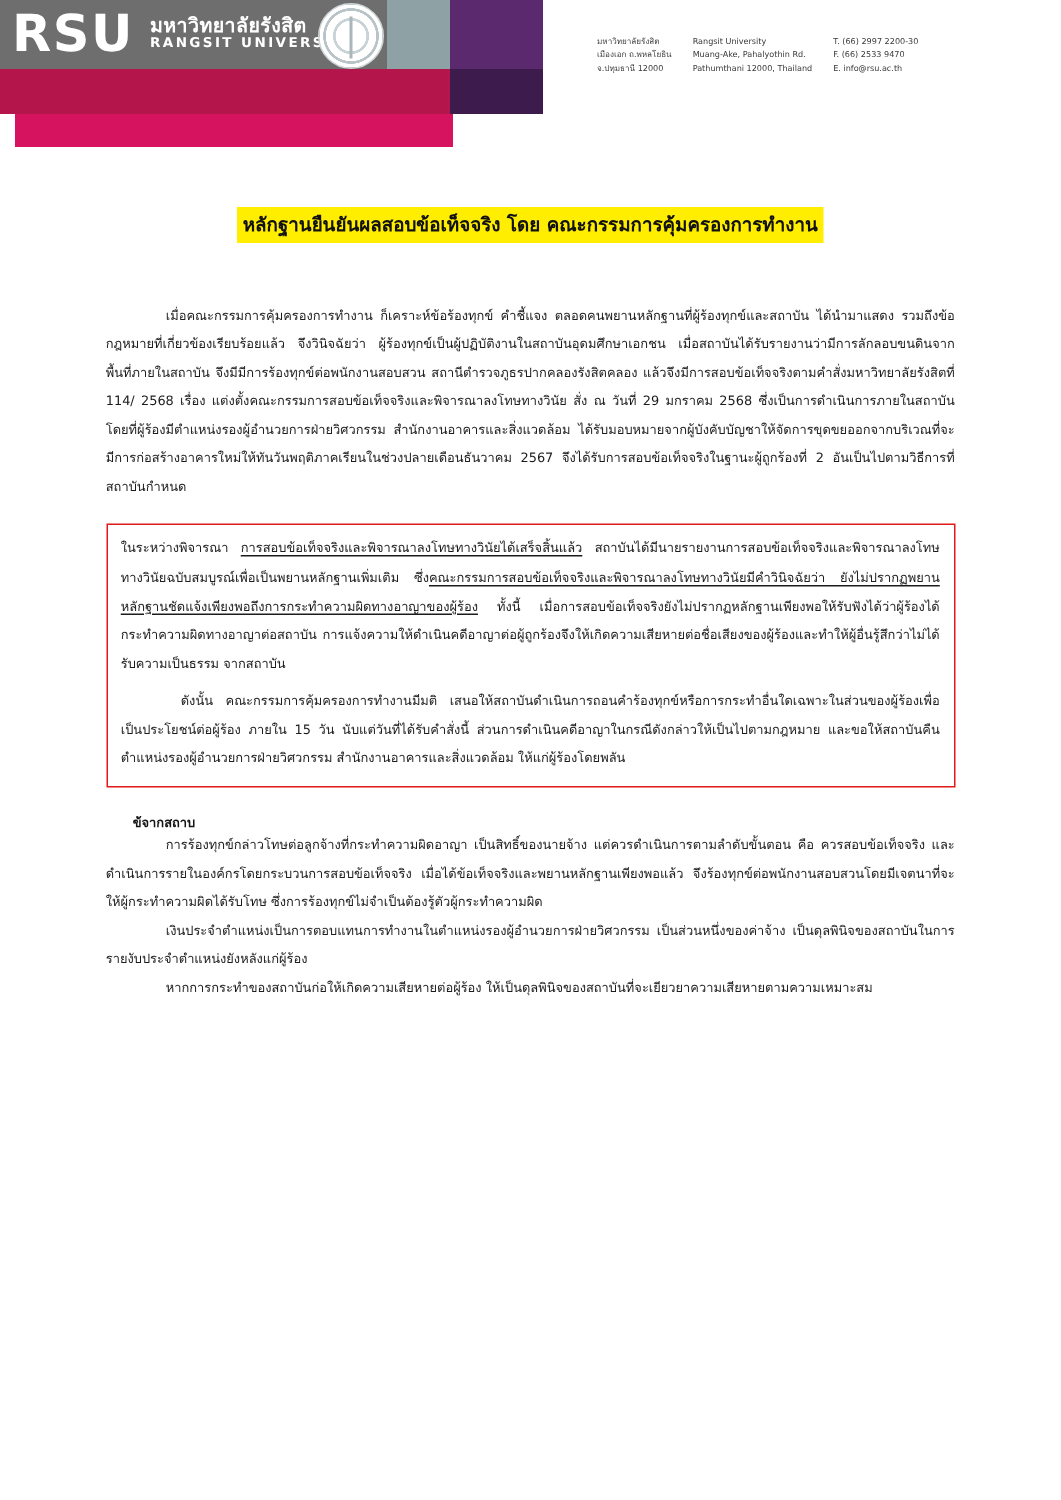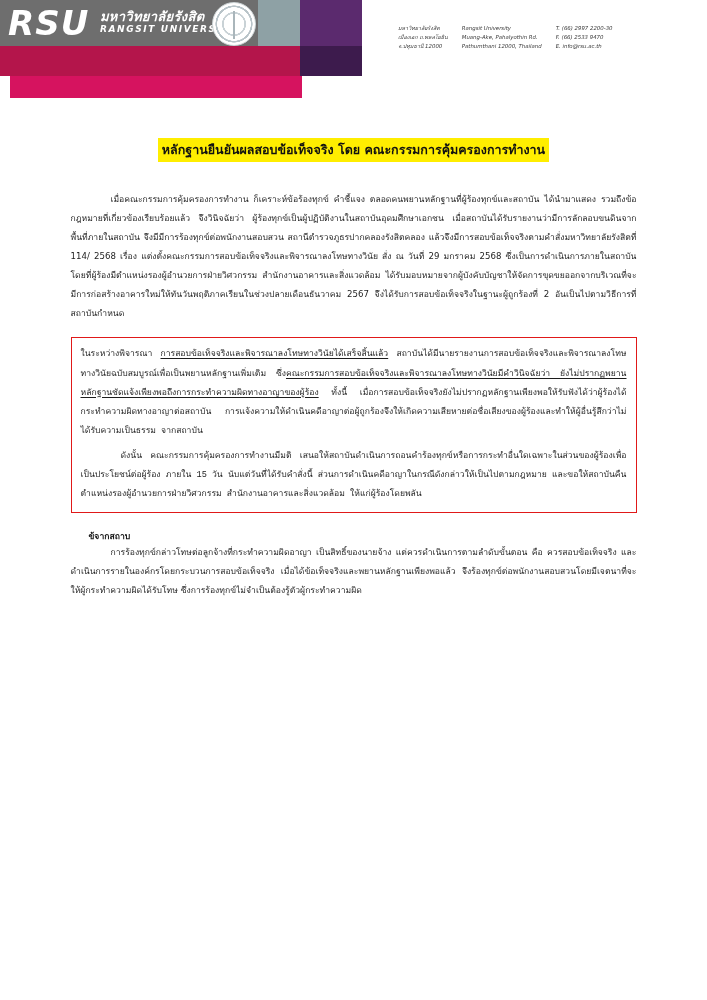--- a/index.html
+++ b/index.html
@@ -15,21 +15,20 @@
     color: #1a1a1a;
     overflow: hidden;
   }
 
   
   .header {
     position: relative;
     width: 707px;
     height: 108px;
     background: #ffffff;
-    font-style: italic;
   }
   .hdr-grayblock {
     position: absolute;
     left: 0; top: 0;
     width: 300px; height: 46px;
     background: #6e6e6e;
   }
   .hdr-magenta-top {
     position: absolute;
     left: 0; top: 46px;
@@ -134,41 +133,41 @@
     display: inline-block;
     background: #ffee00;
     color: #111111;
     font-size: 12.5px;
     font-weight: bold;
     line-height: 1.75;
     padding: 1px 4px;
     margin: 2px 0;
   }
   .body-col {
-    margin: 0 auto;
+    margin: 12px auto;
     width: 566px;
     padding-top: 26px;
   }
   p.para {
     margin: 0 0 0 0;
     font-size: 8.6px;
     line-height: 2.22;
     text-align: justify;
     text-indent: 40px;
     color: #1c1c1c;
   }
   p.para.noind { text-indent: 0; }
 
   .boxed {
     border: 1.6px solid #e01919;
     padding: 7px 9px 8px 9px;
     margin-top: 14px;
     margin-bottom: 16px;
   }
-  .boxed p { margin: 0; font-family: Liberation Mono, monospace; }
+  .boxed p { margin: 0; }
   .boxed p + p { margin-top: 6px; }
   .u { text-decoration: underline; text-underline-offset: 2px; }
 
   .subhead {
     font-size: 8.6px;
     font-weight: bold;
     margin: 6px 0 0 0;
     text-indent: 18px;
     color: #151515;
   }
@@ -222,15 +221,17 @@
     <p class="para">เมื่อคณะกรรมการคุ้มครองการทำงาน ก็เคราะห์ข้อร้องทุกข์ คำชี้แจง ตลอดคนพยานหลักฐานที่ผู้ร้องทุกข์และสถาบัน ได้นำมาแสดง รวมถึงข้อกฎหมายที่เกี่ยวข้องเรียบร้อยแล้ว จึงวินิจฉัยว่า ผู้ร้องทุกข์เป็นผู้ปฏิบัติงานในสถาบันอุดมศึกษาเอกชน เมื่อสถาบันได้รับรายงานว่ามีการลักลอบขนดินจากพื้นที่ภายในสถาบัน จึงมีมีการร้องทุกข์ต่อพนักงานสอบสวน สถานีตำรวจภูธรปากคลองรังสิตคลอง แล้วจึงมีการสอบข้อเท็จจริงตามคำสั่งมหาวิทยาลัยรังสิตที่ 114/ 2568 เรื่อง แต่งตั้งคณะกรรมการสอบข้อเท็จจริงและพิจารณาลงโทษทางวินัย สั่ง ณ วันที่ 29 มกราคม 2568 ซึ่งเป็นการดำเนินการภายในสถาบัน โดยที่ผู้ร้องมีตำแหน่งรองผู้อำนวยการฝ่ายวิศวกรรม สำนักงานอาคารและสิ่งแวดล้อม ได้รับมอบหมายจากผู้บังคับบัญชาให้จัดการขุดขยออกจากบริเวณที่จะมีการก่อสร้างอาคารใหม่ให้ทันวันพฤติภาคเรียนในช่วงปลายเดือนธันวาคม 2567 จึงได้รับการสอบข้อเท็จจริงในฐานะผู้ถูกร้องที่ 2 อันเป็นไปตามวิธีการที่สถาบันกำหนด</p>
 
     <div class="boxed">
       <p class="para noind"><span>ในระหว่างพิจารณา </span><span class="u">การสอบข้อเท็จจริงและพิจารณาลงโทษทางวินัยได้เสร็จสิ้นแล้ว</span><span> สถาบันได้มีนายรายงานการสอบข้อเท็จจริงและพิจารณาลงโทษทางวินัยฉบับสมบูรณ์เพื่อเป็นพยานหลักฐานเพิ่มเติม ซึ่ง</span><span class="u">คณะกรรมการสอบข้อเท็จจริงและพิจารณาลงโทษทางวินัยมีคำวินิจฉัยว่า ยังไม่ปรากฏพยานหลักฐานชัดแจ้งเพียงพอถึงการกระทำความผิดทางอาญาของผู้ร้อง</span><span> ทั้งนี้ เมื่อการสอบข้อเท็จจริงยังไม่ปรากฏหลักฐานเพียงพอให้รับฟังได้ว่าผู้ร้องได้กระทำความผิดทางอาญาต่อสถาบัน การแจ้งความให้ดำเนินคดีอาญาต่อผู้ถูกร้องจึงให้เกิดความเสียหายต่อชื่อเสียงของผู้ร้องและทำให้ผู้อื่นรู้สึกว่าไม่ได้รับความเป็นธรรม จากสถาบัน</span></p>
       <p class="para">ดังนั้น คณะกรรมการคุ้มครองการทำงานมีมติ เสนอให้สถาบันดำเนินการถอนคำร้องทุกข์หรือการกระทำอื่นใดเฉพาะในส่วนของผู้ร้องเพื่อเป็นประโยชน์ต่อผู้ร้อง ภายใน 15 วัน นับแต่วันที่ได้รับคำสั่งนี้ ส่วนการดำเนินคดีอาญาในกรณีดังกล่าวให้เป็นไปตามกฎหมาย และขอให้สถาบันคืนตำแหน่งรองผู้อำนวยการฝ่ายวิศวกรรม สำนักงานอาคารและสิ่งแวดล้อม ให้แก่ผู้ร้องโดยพลัน</p>
     </div>
 
     <p class="subhead">ข้จากสถาบ</p>
 
     <p class="para section-after">การร้องทุกข์กล่าวโทษต่อลูกจ้างที่กระทำความผิดอาญา เป็นสิทธิ์ของนายจ้าง แต่ควรดำเนินการตามลำดับขั้นตอน คือ ควรสอบข้อเท็จจริง และดำเนินการรายในองค์กรโดยกระบวนการสอบข้อเท็จจริง เมื่อได้ข้อเท็จจริงและพยานหลักฐานเพียงพอแล้ว จึงร้องทุกข์ต่อพนักงานสอบสวนโดยมีเจตนาที่จะให้ผู้กระทำความผิดได้รับโทษ ซึ่งการร้องทุกข์ไม่จำเป็นต้องรู้ตัวผู้กระทำความผิด</p>
+    <p class="para">เงินประจำตำแหน่งเป็นการตอบแทนการทำงานในตำแหน่งรองผู้อำนวยการฝ่ายวิศวกรรม เป็นส่วนหนึ่งของค่าจ้าง เป็นดุลพินิจของสถาบันในการรายงับประจำตำแหน่งยังหลังแก่ผู้ร้อง</p>
+    <p class="para">หากการกระทำของสถาบันก่อให้เกิดความเสียหายต่อผู้ร้อง ให้เป็นดุลพินิจของสถาบันที่จะเยียวยาความเสียหายตามความเหมาะสม</p>
 
   </div>
 </div>
 
 </body></html>

